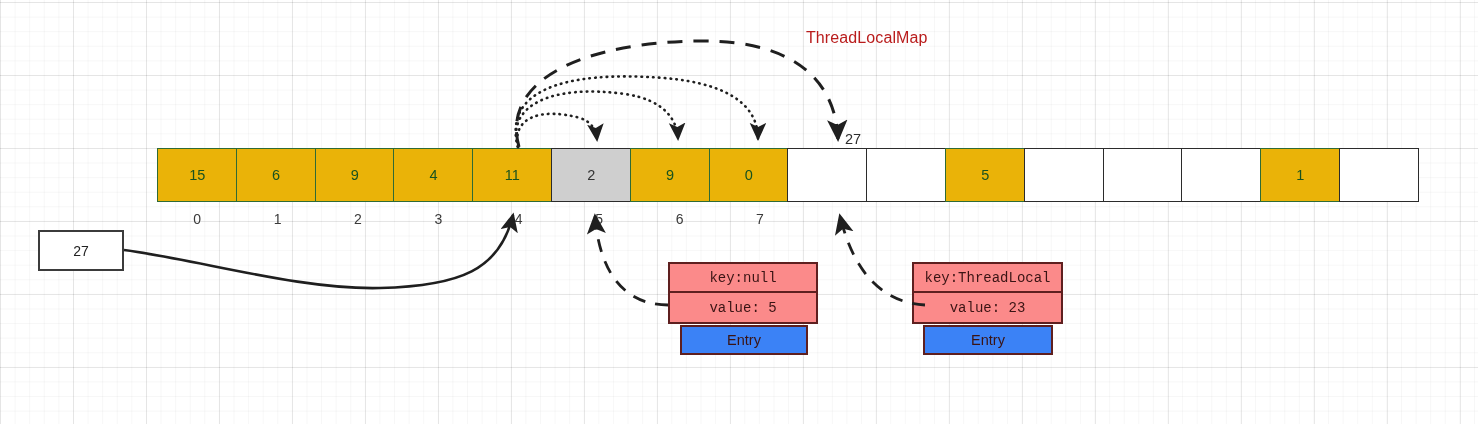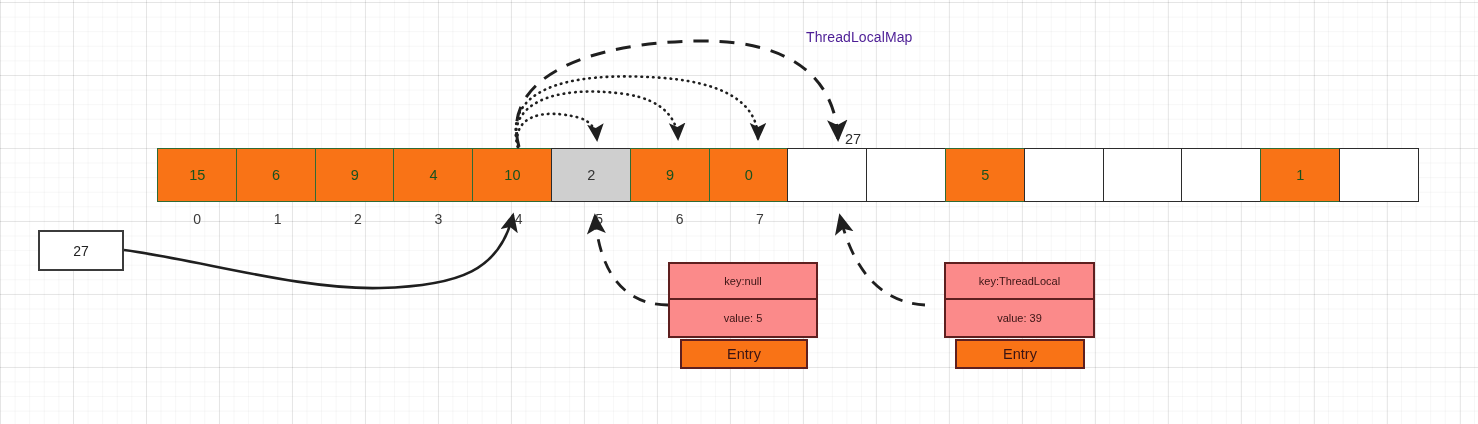--- a/index.html
+++ b/index.html
@@ -48,22 +48,22 @@
     height: 424px;
     z-index: 3;
     pointer-events: none;
   }
 
   
   #title {
     position: absolute;
     left: 806px;
     top: 29px;
-    font-size: 14px;
-    color: #4c1d95;
+    font-size: 16px;
+    color: #b91c1c;
     white-space: nowrap;
     letter-spacing: 0.1px;
   }
 
   
   #array {
     position: absolute;
     left: 157px;
     top: 148px;
     height: 54px;
@@ -78,21 +78,21 @@
     margin-left: -1.6px;
     display: flex;
     align-items: center;
     justify-content: center;
     font-size: 14.5px;
     background: #ffffff;
     color: #222;
   }
   .cell:first-child { margin-left: 0; }
   .cell.green {
-    background: #f97316;
+    background: #eab308;
     border-color: #2f6b35;
     color: #18521f;
   }
   .cell.gray {
     background: #cfcfcf;
     border-color: #2b2b2b;
     color: #333;
   }
 
   
@@ -140,45 +140,46 @@
   }
 
   
   .entry-group { position: absolute; z-index: 4; }
   .entry-kv {
     box-sizing: border-box;
     border: 2px solid #5e1f1f;
     background: #fb8a8a;
   }
   .entry-row {
-    height: 36px;
-    display: flex;
-    align-items: center;
-    justify-content: center;
-    font-size: 11px;
+    height: 29px;
+    display: flex;
+    align-items: center;
+    justify-content: center;
+    font-size: 14px;
     color: #3a1414;
     box-sizing: border-box;
+    font-family: Liberation Mono, monospace;
   }
   .entry-row.key { border-bottom: 2px solid #5e1f1f; }
   .entry-label {
     box-sizing: border-box;
     border: 2px solid #5e1f1f;
-    background: #f97316;
+    background: #3b82f6;
     height: 30px;
     display: flex;
     align-items: center;
     justify-content: center;
     font-size: 14.5px;
     color: #3a1414;
     margin-top: 1px;
   }
 
   #entry-left  { left: 668px; top: 262px; width: 150px; }
   #entry-left  .entry-label { margin-left: 12px; margin-right: 10px; }
-  #entry-right { left: 944px; top: 262px; width: 151px; }
+  #entry-right { left: 912px; top: 262px; width: 151px; }
   #entry-right .entry-label { margin-left: 11px; margin-right: 10px; }
 </style>
 </head>
 <body>
 
 <div id="grid-bg"></div>
 
 <div id="canvas">
 
   <div id="title">ThreadLocalMap</div>
@@ -196,21 +197,21 @@
       <div class="cell green">
         <span>6</span>
       </div>
       <div class="cell green">
         <span>9</span>
       </div>
       <div class="cell green">
         <span>4</span>
       </div>
       <div class="cell green">
-        <span>10</span>
+        <span>11</span>
       </div>
       <div class="cell gray">
         <span>2</span>
       </div>
       <div class="cell green">
         <span>9</span>
       </div>
       <div class="cell green">
         <span>0</span>
       </div>
@@ -255,21 +256,21 @@
     <div class="entry-kv">
       <div class="entry-row key">key:null</div>
       <div class="entry-row value">value: 5</div>
     </div>
     <div class="entry-label">Entry</div>
   </div>
 
   <div class="entry-group" id="entry-right">
     <div class="entry-kv">
       <div class="entry-row key">key:ThreadLocal</div>
-      <div class="entry-row value">value: 39</div>
+      <div class="entry-row value">value: 23</div>
     </div>
     <div class="entry-label">Entry</div>
   </div>
 
 </div>
 
 <svg id="arrows" viewBox="0 0 1478 424">
   <defs>
     <marker id="ah" markerWidth="9" markerHeight="9" refX="6.2" refY="3.2" orient="auto" markerUnits="strokeWidth">
       <path d="M0,0 L7,3.2 L0,6.4 L1.6,3.2 Z" fill="#1f1f1f"></path>

